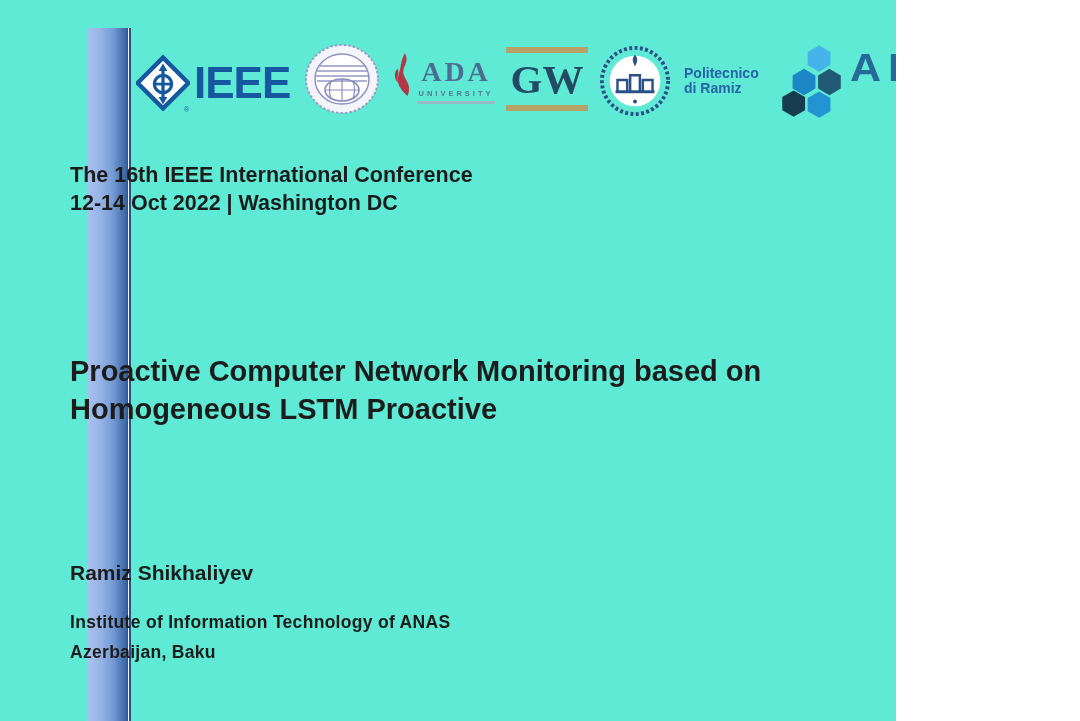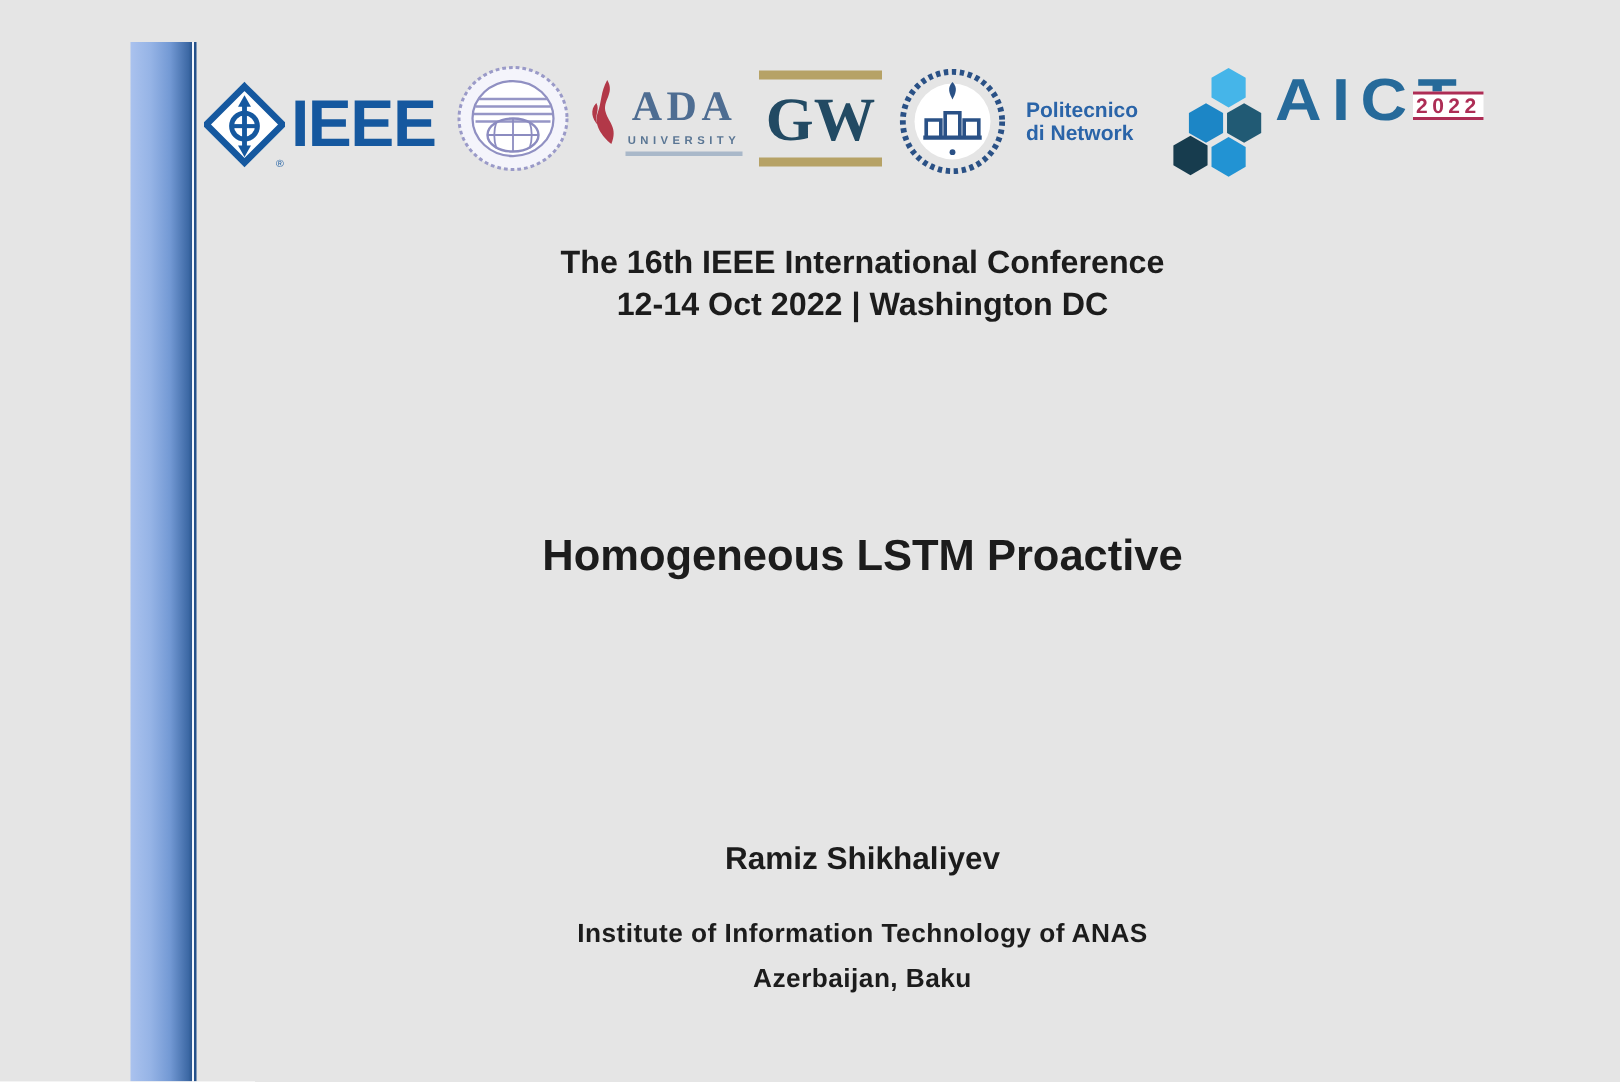--- a/index.html
+++ b/index.html
@@ -1,18 +1,18 @@
 <!DOCTYPE html>
 <html><head>
 <meta charset="utf-8">
 <style>
   html,body{margin:0;padding:0;background:#ffffff;}
   #slide{
-    position:relative;width:1080px;height:721px;background:#e5e5e5;overflow:hidden;
-    font-family:"Liberation Sans","DejaVu Sans",sans-serif;color:#1c1c1c;
+    position:relative;width:864px;height:721px;background:#5eead4;overflow:hidden;
+    font-family:"Liberation Sans","DejaVu Sans",sans-serif;color:#1c1c1c;padding-left:32px;
   }
   
   #accent-bar{
     position:absolute;left:87px;top:28px;width:44px;height:693px;
     background:linear-gradient(to right,
       #aac2ee 0%, #96b4e6 30%, #7399d4 60%, #3c68a4 88%, #2b5790 92.5%,
       #f3f7fd 93.5%, #f3f7fd 95.5%, #24518b 96.5%, #24518b 100%);
   }
   .abs{position:absolute;}
   
@@ -35,21 +35,21 @@
   #polito-logo{left:598px;top:42px;width:196px;height:78px;display:flex;align-items:center;}
   #polito-text{margin-left:12px;font-weight:bold;font-size:14px;line-height:15px;color:#2a64a8;}
 
   #aict-logo{left:780px;top:40px;width:252px;height:84px;}
   #aict-hexes{position:absolute;left:0;top:2px;}
   #aict-wordmark{position:absolute;left:70px;top:8px;font-weight:bold;font-size:43px;line-height:1;letter-spacing:7px;color:#266a9a;transform:scaleY(0.92);transform-origin:top left;}
   #aict-year{position:absolute;left:118px;top:21px;font-weight:bold;font-size:14px;letter-spacing:3px;color:#ad2d55;background:#ffffff;border-top:2px solid #ad2d55;border-bottom:2px solid #ad2d55;padding:0 2px;line-height:1.05;margin-left:44px;}
   #aict-sub{position:absolute;left:69px;top:50px;font-size:9.5px;font-weight:bold;letter-spacing:1.6px;color:#2f6f9f;}
 
   
-  .center-col{left:70px;width:1010px;text-align:center;}
+  .center-col{left:70px;width:1010px;}
   #conference-block{top:161px;font-size:21.5px;font-weight:bold;line-height:28px;}
   #title-block{top:352px;font-size:29px;font-weight:bold;line-height:38px;}
   #author-block{top:560px;font-size:21px;font-weight:bold;line-height:26px;}
   #affiliation-block{top:607px;font-size:17.5px;font-weight:bold;line-height:30px;letter-spacing:0.3px;}
 </style>
 </head>
 <body>
 
 <div id="slide">
 
@@ -100,21 +100,21 @@
     <svg width="74" height="76" viewBox="0 0 76 78">
       <circle cx="38" cy="39" r="34" fill="none" stroke="#2a5186" stroke-width="4" stroke-dasharray="3 2.5"></circle>
       <circle cx="38" cy="39" r="26" fill="#ffffff" stroke="none"></circle>
       <path d="M18,50 H58" stroke="#2a5186" stroke-width="3"></path>
       <path d="M20,50 V38 H30 V50 M46,50 V38 H56 V50 M33,50 V33 H43 V50" fill="none" stroke="#2a5186" stroke-width="2.5"></path>
       <path d="M38,12 C42,16 40,20 38,24 C36,20 34,16 38,12 Z" fill="#2a5186"></path>
       <circle cx="38" cy="60" r="2" fill="#2a5186"></circle>
     </svg>
     <div id="polito-text">
       <div>Politecnico</div>
-      <div>di Network</div>
+      <div>di Ramiz</div>
     </div>
   </div>
 
   <div id="aict-logo" class="abs">
     <svg id="aict-hexes" width="64" height="80" viewBox="0 0 68 82">
       <polygon points="14.5,50 26.6,57 26.6,71 14.5,78 2.4,71 2.4,57" fill="#173c4e"></polygon>
       <polygon points="52.5,27 64.6,34 64.6,48 52.5,55 40.4,48 40.4,34" fill="#215a74"></polygon>
       <polygon points="41.5,51 53.6,58 53.6,72 41.5,79 29.4,72 29.4,58" fill="#2293d3"></polygon>
       <polygon points="25.5,27 37.6,34 37.6,48 25.5,55 13.4,48 13.4,34" fill="#1c86c6"></polygon>
       <polygon points="41.5,2 53.6,9 53.6,23 41.5,30 29.4,23 29.4,9" fill="#45b5e9"></polygon>
@@ -122,20 +122,21 @@
     <span id="aict-wordmark">AICT</span>
     <span id="aict-year">2022</span>
   </div>
 
   <div id="conference-block" class="abs center-col">
     <div>The 16th IEEE International Conference</div>
     <div>12-14 Oct 2022 | Washington DC</div>
   </div>
 
   <div id="title-block" class="abs center-col">
+    <div>Proactive Computer Network Monitoring based on</div>
     <div>Homogeneous LSTM Proactive</div>
   </div>
 
   <div id="affiliation-block" class="abs center-col">
     <div>Institute of Information Technology of ANAS</div>
     <div>Azerbaijan, Baku</div>
   </div>
 
   <div id="author-block" class="abs center-col">Ramiz Shikhaliyev</div>
 

